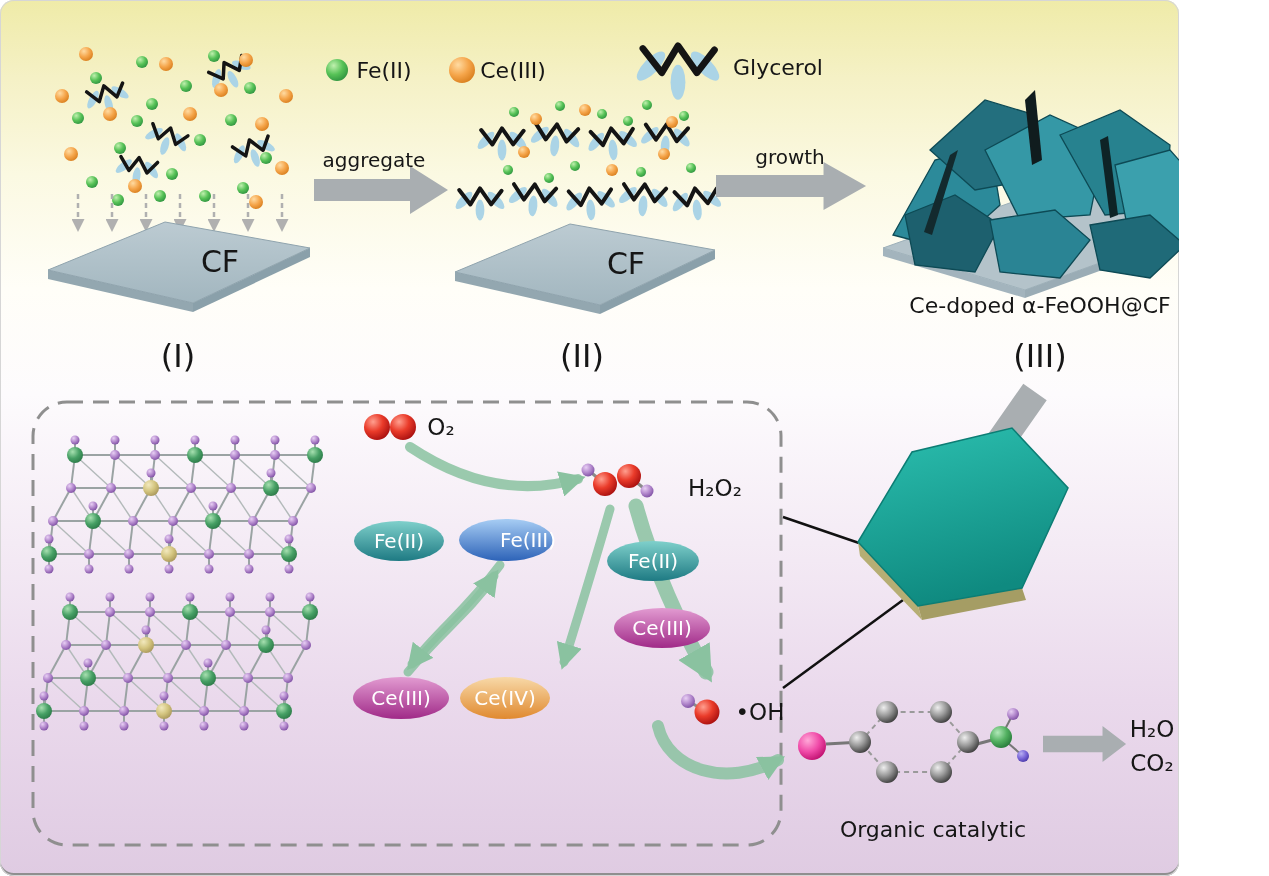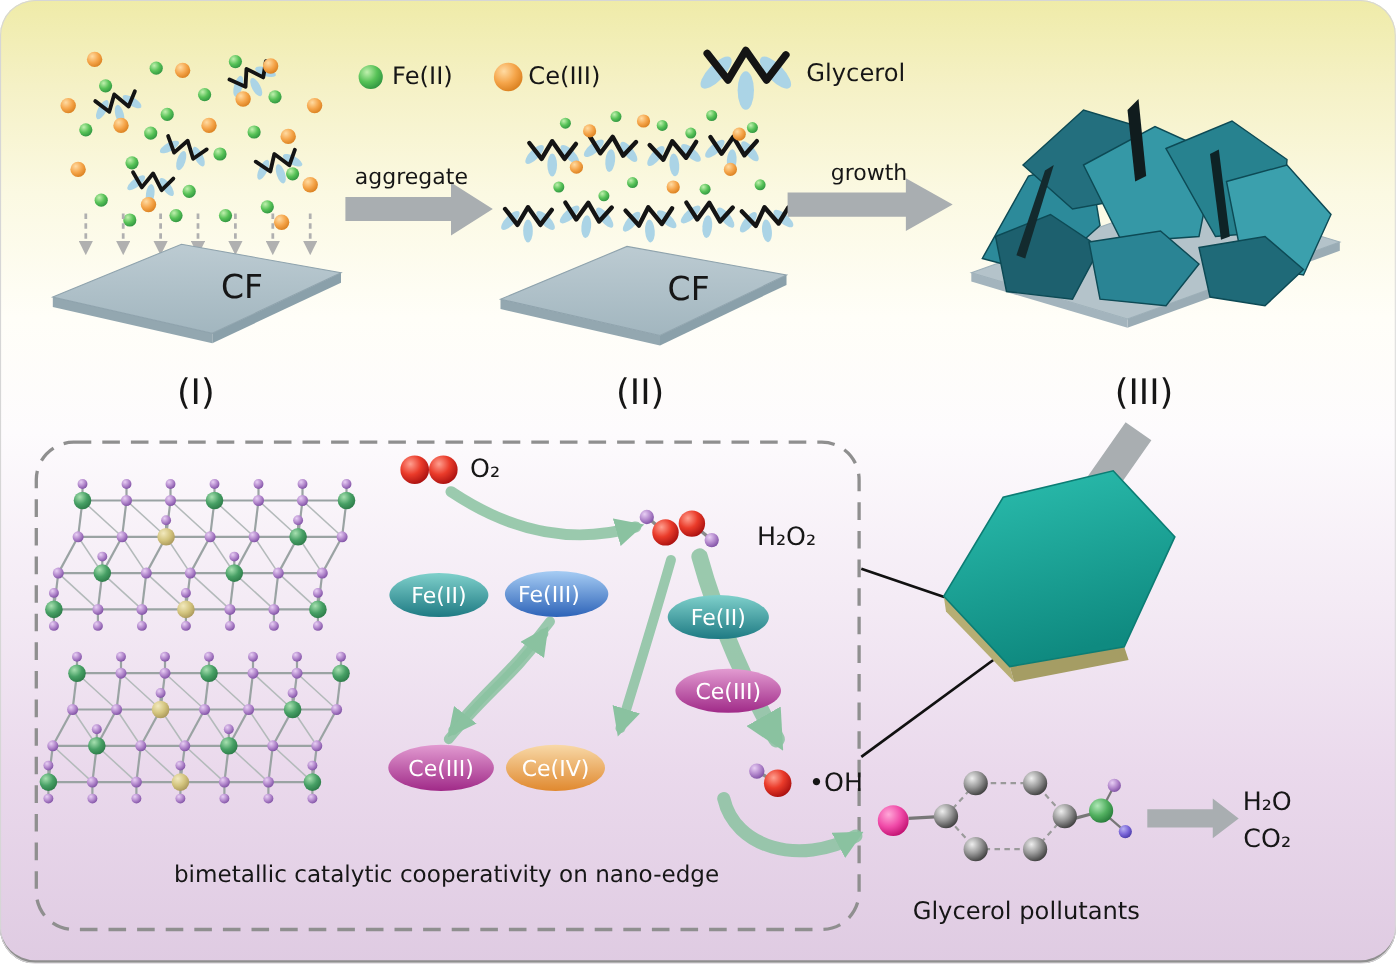--- a/index.html
+++ b/index.html
@@ -1,18 +1,18 @@
 <!DOCTYPE html>
 <html><head>
 <meta charset="utf-8">
 <style>
   html,body{margin:0;padding:0;background:#ffffff;}
   .canvas{
-    position:relative;width:1269px;height:876px;overflow:hidden;
-    border-radius:32px;
+    position:relative;width:1179px;height:876px;overflow:hidden;
+    border-radius:14px;
     background:linear-gradient(180deg,
       #efeba8 0%, #f5f1c6 9%, #fbf9e2 20%, #fffef8 33%,
       #fdfbfd 45%, #f4ebf5 62%, #ead9ec 80%, #dfcbe2 100%);
     box-shadow: inset 0 0 0 1px #d6d6d6, inset 0 -3px 0 #8f8f8f;
     font-family:"DejaVu Sans","Liberation Sans",sans-serif;
   }
   svg.art{position:absolute;left:0;top:0;}
   .lbl{position:absolute;transform:translate(-50%,-50%);white-space:nowrap;color:#161616;}
   .f20{font-size:20px;}
   .f21{font-size:21px;}
@@ -617,30 +617,30 @@
 
 <div class="lbl f20" style="left:374px;top:160px;">aggregate</div>
 <div class="lbl f20" style="left:790px;top:157px;">growth</div>
 
 <div class="lbl f30" style="left:180px;top:261px;">CF</div>
 <div class="lbl f30" style="left:586px;top:263px;">CF</div>
 
 <div class="lbl f32" style="left:178px;top:356px;">(I)</div>
 <div class="lbl f32" style="left:582px;top:356px;">(II)</div>
 <div class="lbl f32" style="left:1040px;top:356px;">(III)</div>
+<div class="lbl f22" style="left:1040px;top:305px;">Ce-doped α-FeOOH@CF</div>
 
 <div class="lbl f23" style="left:441px;top:427px;">O₂</div>
 <div class="lbl f23" style="left:700px;top:488px;margin-left:15px;">H₂O₂</div>
 <div class="lbl f23" style="left:740px;top:712px;margin-left:20px;">•OH</div>
 
 <div class="lbl f20w" style="left:399px;top:541px;">Fe(II)</div>
-<div class="lbl f20w" style="left:499px;top:540px;text-align:center;">Fe(III)</div>
+<div class="lbl f20w" style="left:528px;top:540px;text-align:center;">Fe(III)</div>
 <div class="lbl f20w" style="left:401px;top:698px;">Ce(III)</div>
 <div class="lbl f20w" style="left:505px;top:698px;text-align:center;">Ce(IV)</div>
 <div class="lbl f20w" style="left:653px;top:561px;">Fe(II)</div>
 <div class="lbl f20w" style="left:662px;top:628px;">Ce(III)</div>
 
-<div class="lbl f21" style="left:406px;top:795px;">bimetallic catalytic cooperativity on nano-edge</div>
-<div class="lbl f22" style="left:933px;top:829px;">Glycerol pollutants</div>
+<div class="lbl f22" style="left:933px;top:829px;">Organic catalytic</div>
 <div class="lbl f23" style="left:1152px;top:729px;">H₂O</div>
 <div class="lbl f23" style="left:1152px;top:763px;">CO₂</div>
 
 </div>
 
 </body></html>

